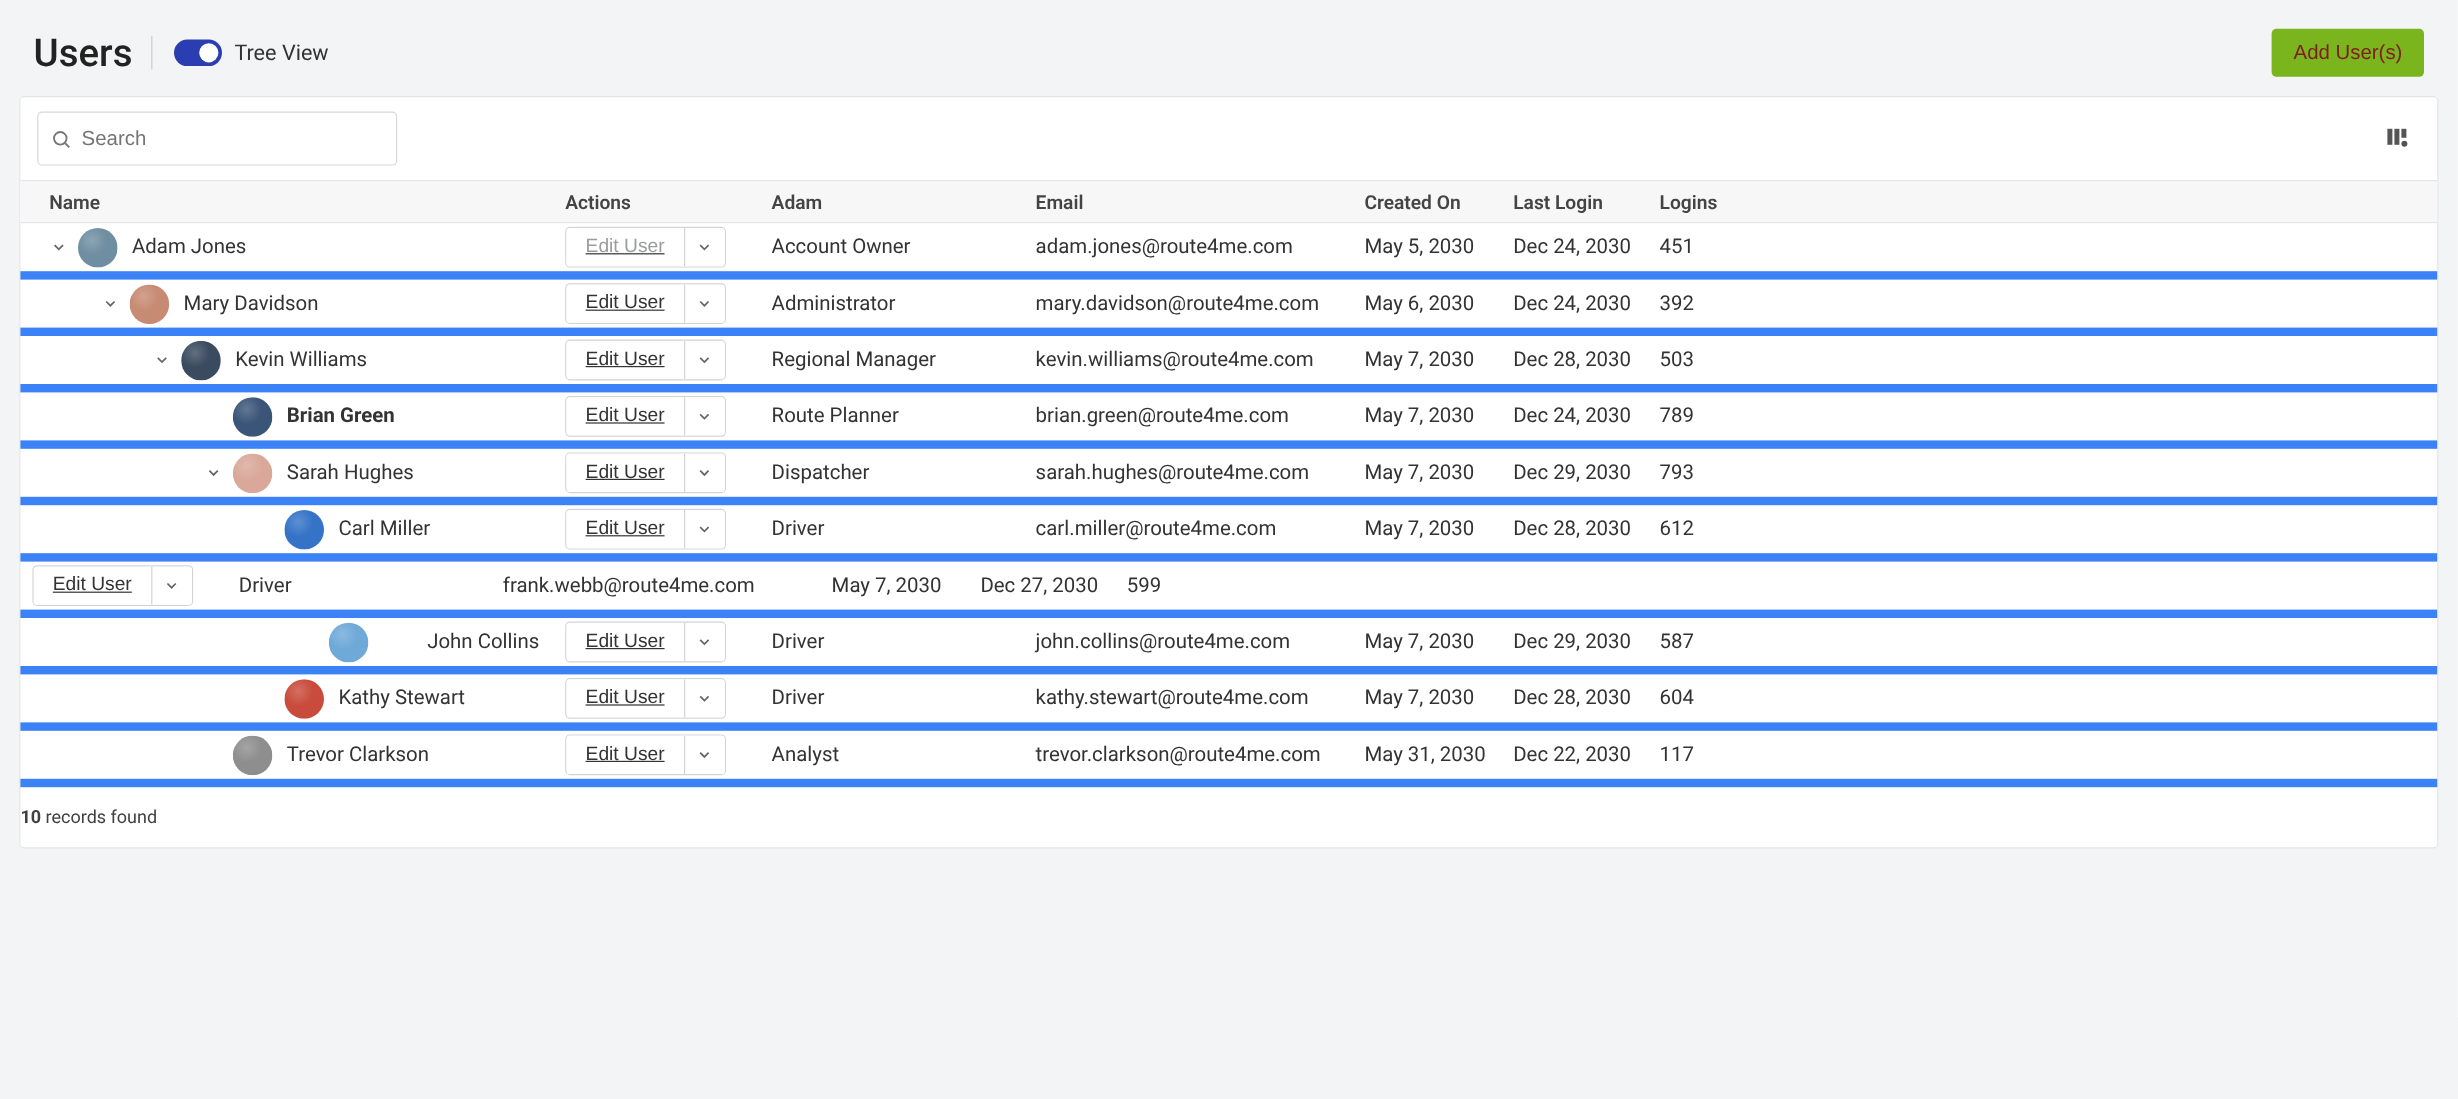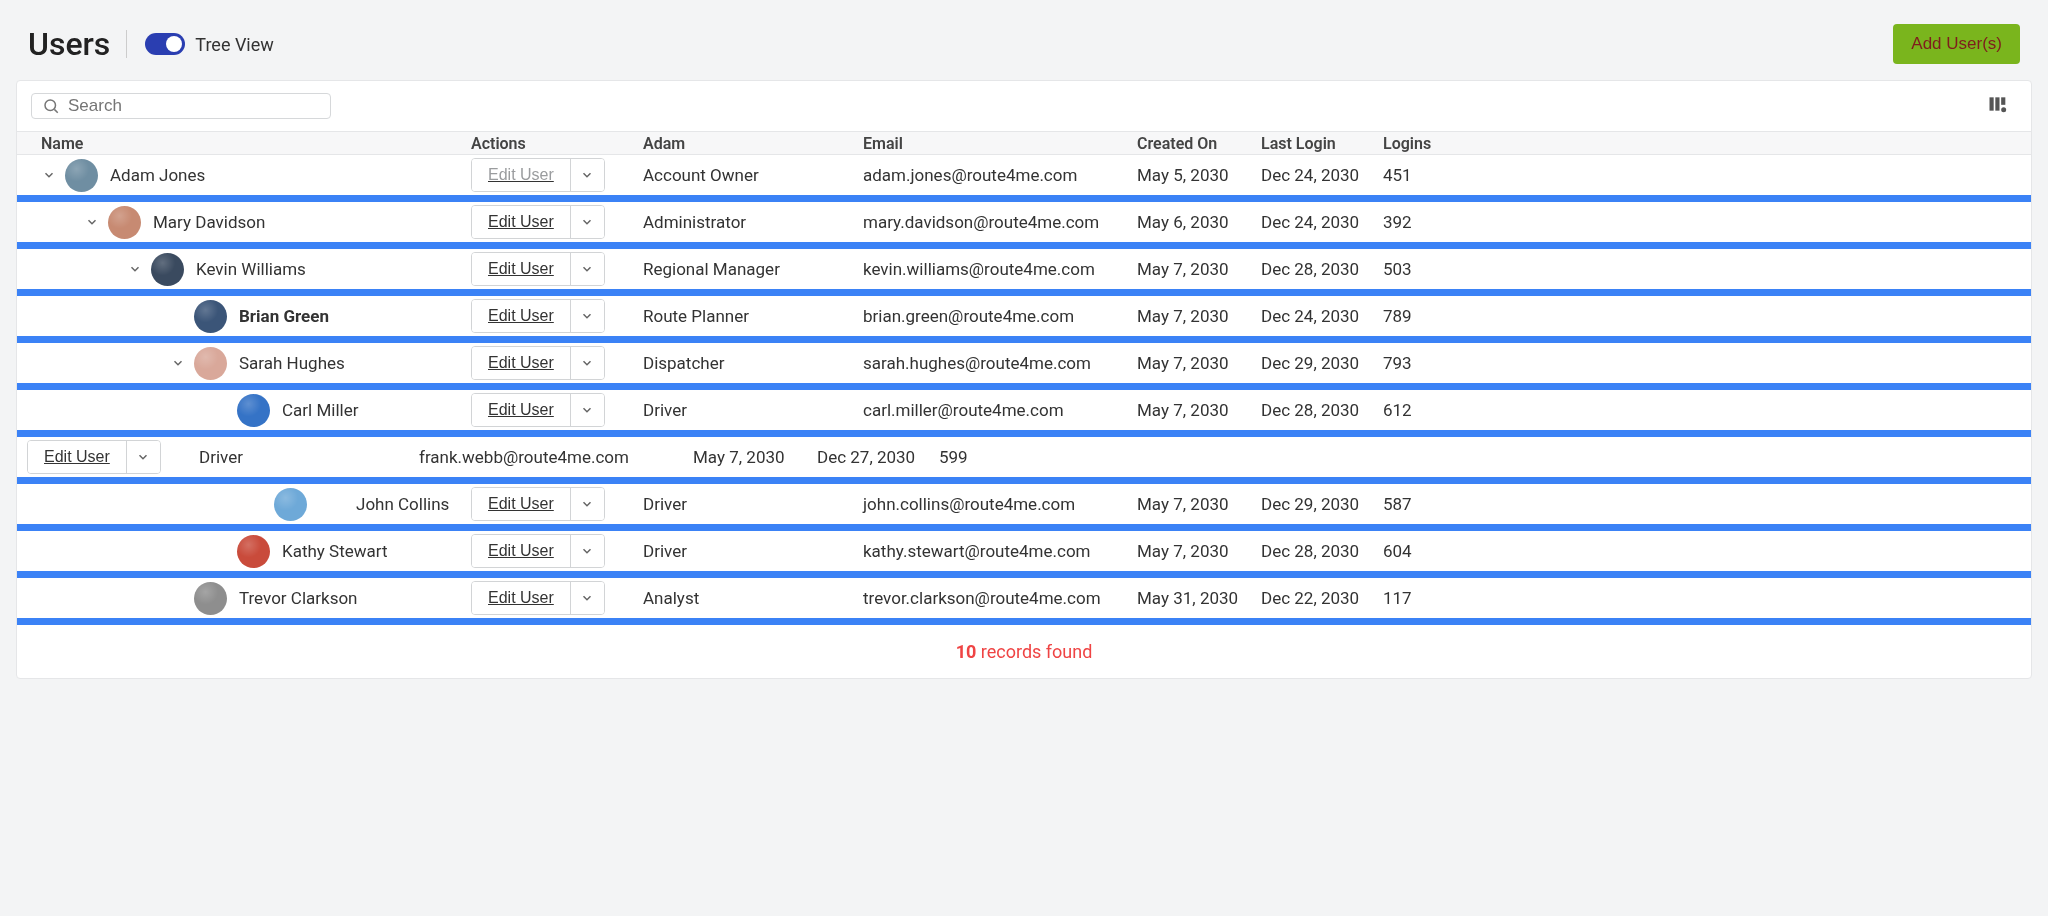--- a/index.html
+++ b/index.html
@@ -68,21 +68,21 @@
     align-items: center;
     padding: 12px 14px;
   }
   .search-wrap {
     display: flex;
     align-items: center;
     border: 1px solid #d6d8da;
     border-radius: 4px;
     background: #fff;
     width: 300px;
-    height: 26px;
+    height: 45px;
     padding: 0 10px;
   }
   .search-wrap svg { flex-shrink: 0; }
   .search-input {
     border: none;
     outline: none;
     font-size: 17px;
     color: #333;
     width: 100%;
     margin-left: 8px;
@@ -90,21 +90,21 @@
   .columns-icon { cursor: pointer; color: #555; margin-right: 10px; }
   .table-header {
     display: flex;
     align-items: center;
     background: #f7f7f8;
     border-top: 1px solid #e5e6e8;
     border-bottom: 1px solid #e5e6e8;
     font-size: 16px;
     font-weight: 600;
     color: #444;
-    height: 24px;
+    height: 36px;
   }
   .col { padding: 0 10px; }
   .col-name { flex: 0 0 444px; padding-left: 24px; }
   .col-actions { flex: 0 0 172px; }
   .col-role { flex: 0 0 220px; }
   .col-email { flex: 0 0 274px; }
   .col-created { flex: 0 0 124px; }
   .col-lastlogin { flex: 0 0 122px; }
   .col-logins { flex: 0 0 120px; }
   .row {
@@ -160,24 +160,24 @@
     border: none;
     border-left: 1px solid #d2d4d6;
     width: 34px;
     display: flex;
     align-items: center;
     justify-content: center;
     cursor: pointer;
     color: #666;
   }
   .footer {
-    text-align: center;
+    text-align: left;
     padding: 16px 0;
-    font-size: 18px;
-    color: #ef4444;
+    font-size: 15px;
+    color: #404040;
   }
   .footer b { font-weight: 700; }
 </style>
 </head>
 <body>
 
 <div class="page-header">
   <div class="page-title">Users</div>
   <div class="vr"></div>
   <div class="toggle"></div>

